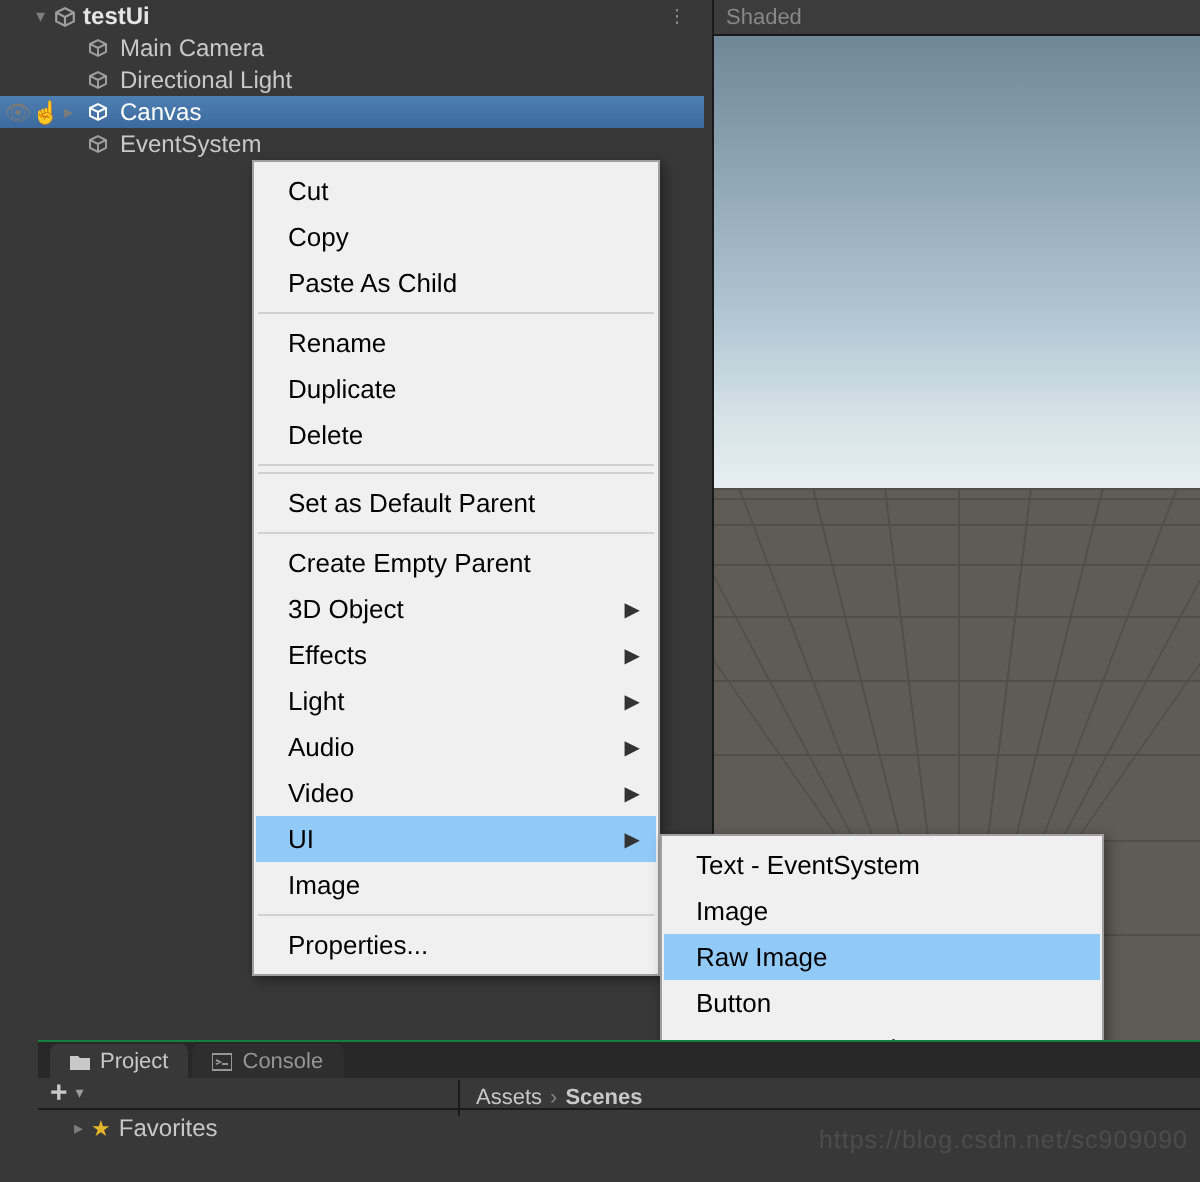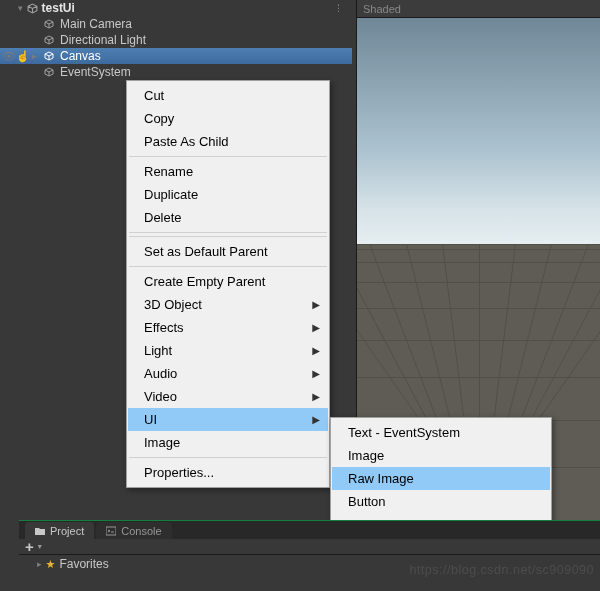--- a/index.html
+++ b/index.html
@@ -230,15 +230,20 @@
   </div>
   <div class="plus-row">
     <span style="font-size:15px; font-weight:bold;">+</span>
     <span style="font-size:8px; margin-left:4px; color:#9a9a9a;">▾</span>
   </div>
   <div class="fav-row">
     <span class="arrow">▸</span>
     <span class="star">★</span>
     <span>Favorites</span>
   </div>
+  <div class="breadcrumb">
+    <span>Assets</span>
+    <span style="color:#888;">›</span>
+    <span style="font-weight:bold;">Scenes</span>
+  </div>
 </div>
 
 <div class="watermark">https://blog.csdn.net/sc909090</div>
 
 </body></html>

